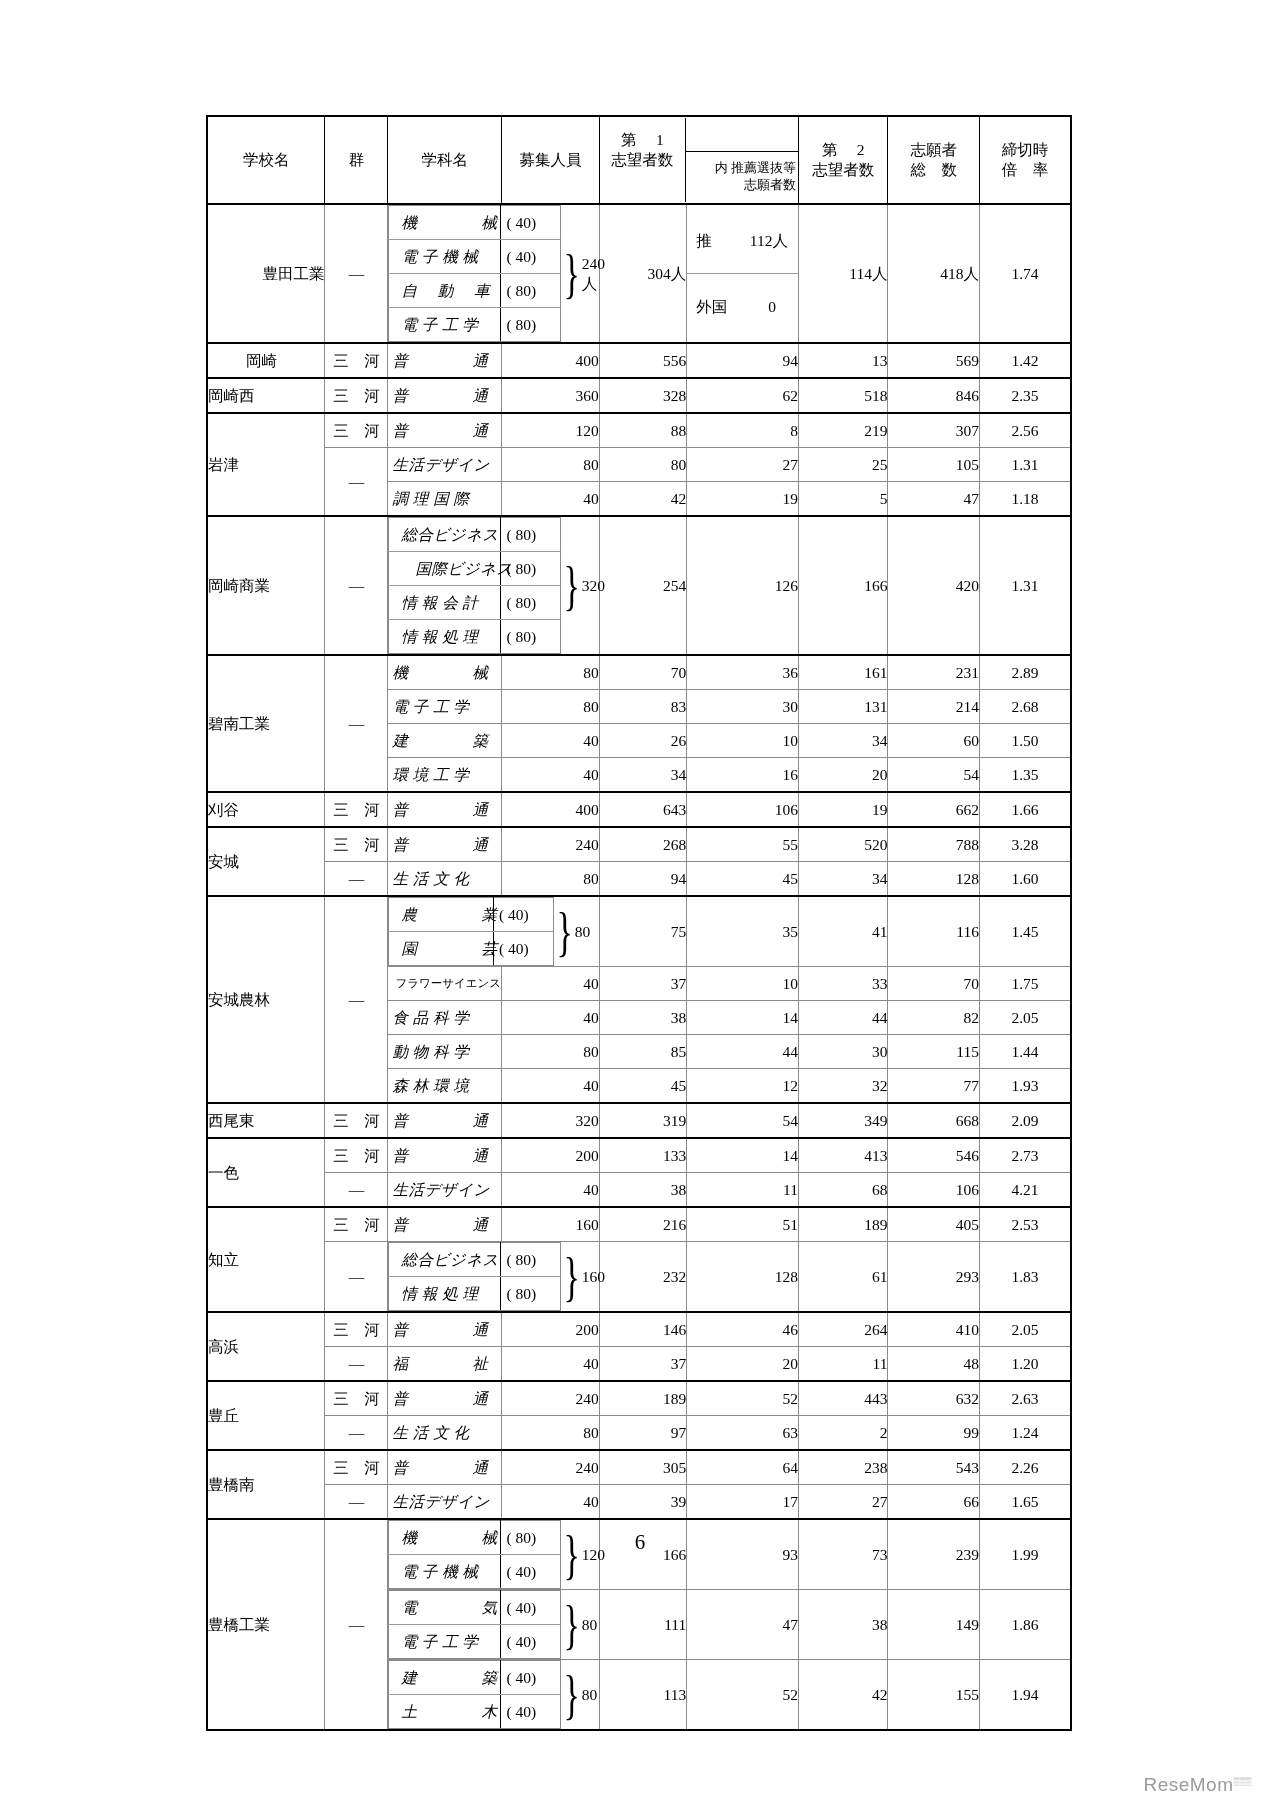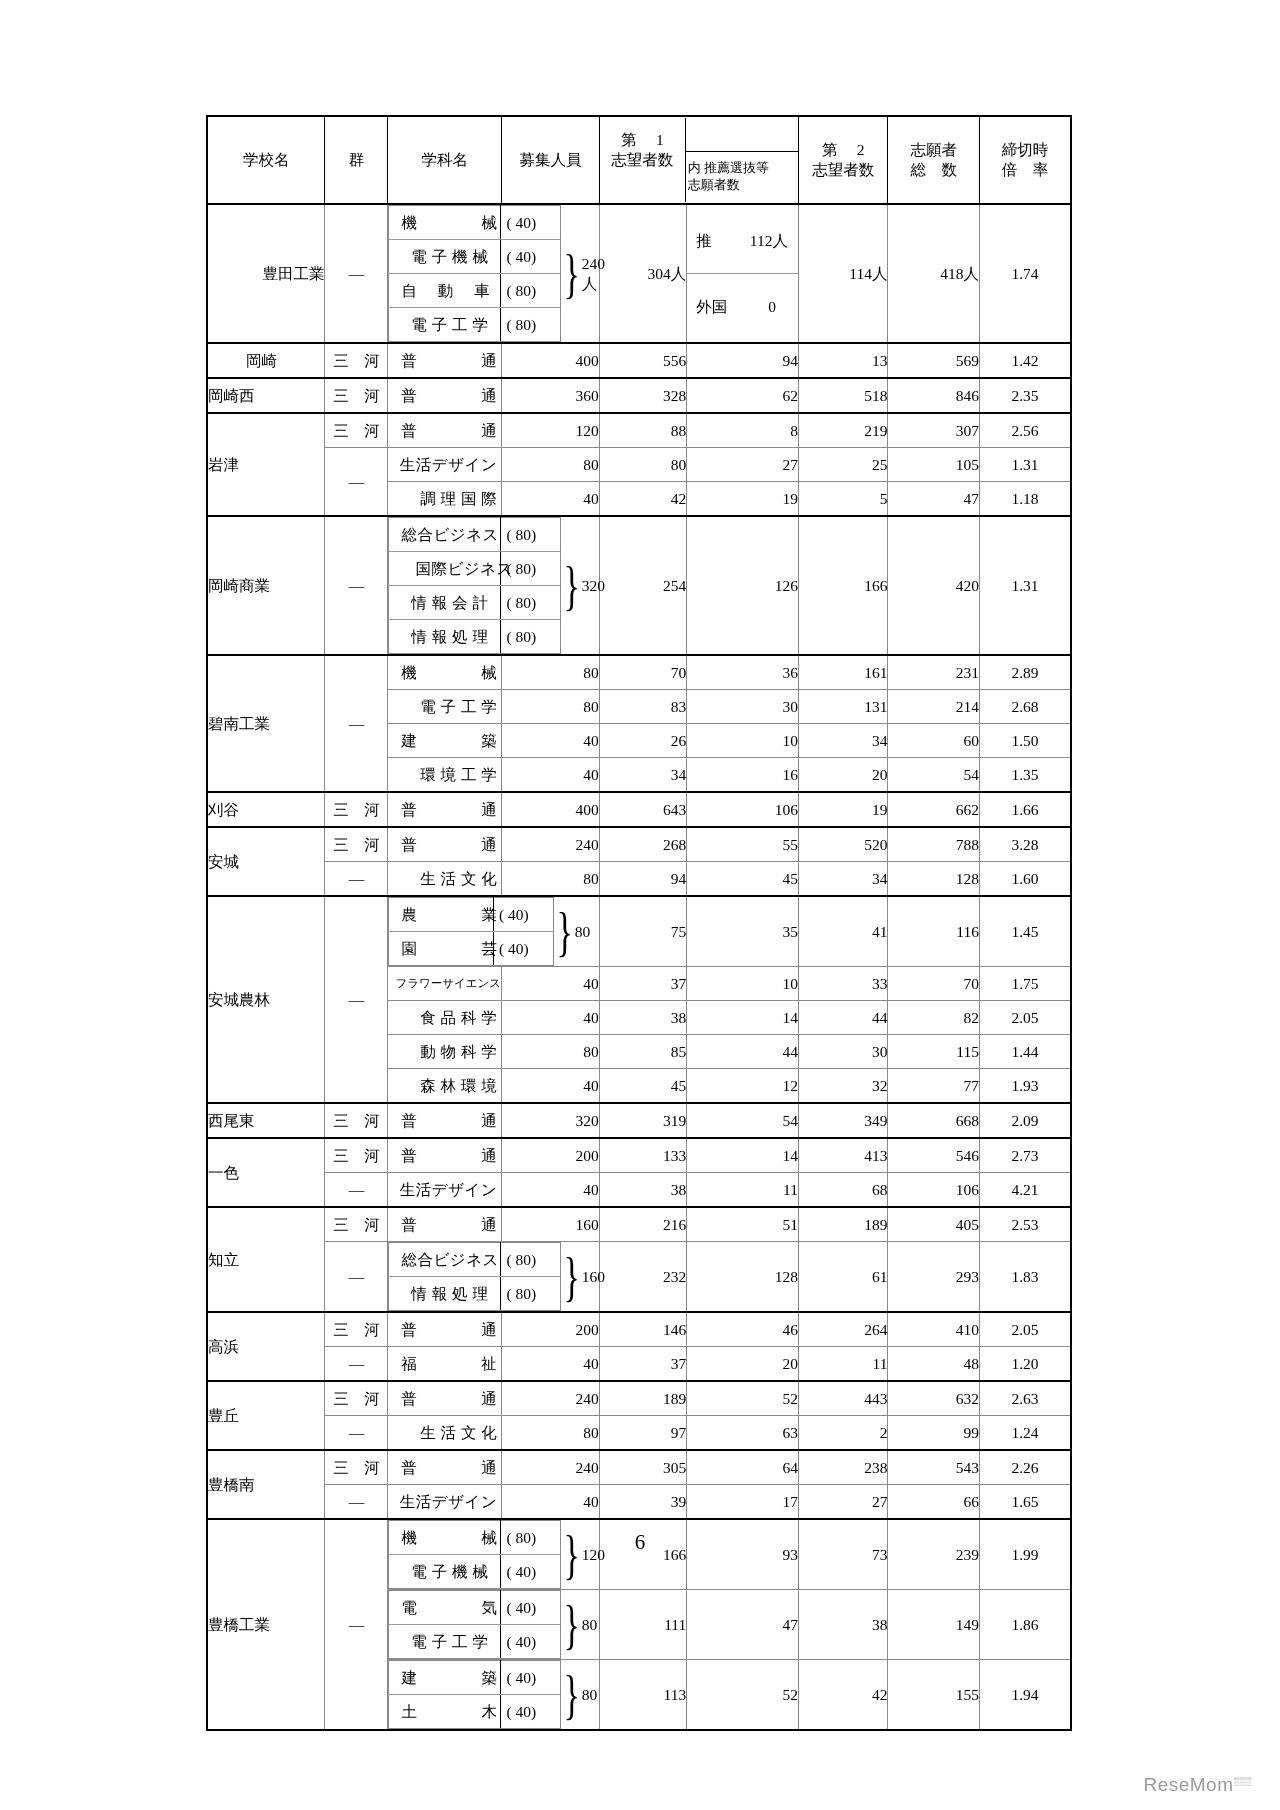--- a/index.html
+++ b/index.html
@@ -63,21 +63,21 @@
   col.c-first   { width: 86px; }
   col.c-rec     { width: 110px; }
   col.c-second  { width: 88px; }
   col.c-total   { width: 90px; }
   col.c-rate    { width: 90px; }
 
   .cell-c { text-align: center; }
   .cell-r { text-align: right; padding-right: 12px; }
   .cell-l { text-align: left; padding-left: 9px; }
   .rowgroup-top > td { border-top: 2px solid #000 !important; }
-  .jname-solid { display: block; text-align: right; padding: 0 4px; white-space: nowrap;}
+  .jname-solid { display: block; text-align: left; padding: 0 4px; white-space: nowrap; font-style: italic;}
   .tiny-kana { font-size: 11.5px; letter-spacing: 0; text-align: left; padding-left: 7px; display:block;}
 
   .sub-row td { border-top: 1px solid #b6b6b6; }
 
   .footer-page {
     position: absolute;
     left: 0;
     top: 1530px;
     width: 1280px;
     text-align: center;
@@ -134,21 +134,21 @@
             <td class="thick-bottom"><span>群</span></td>
             <td class="thick-bottom"><span>学科名</span></td>
             <td class="thick-bottom"><span>募集人員</span></td>
             <td class="thick-bottom" colspan="2" style="padding:0;">
               <div style="display:flex;height:84px;">
                 <div style="flex:0 0 86px;display:flex;flex-direction:column;justify-content:flex-start;align-items:center;padding-top:12px;border-right:1px solid #000;box-sizing:border-box;">
                   <div style="line-height:1.3;">第　 1</div>
                   <div style="line-height:1.3;">志望者数</div>
                 </div>
                 <div style="flex:1;display:flex;flex-direction:column;justify-content:flex-end;">
-                  <div style="border-top:1px solid #000;font-size:13px;line-height:1.35;padding:7px 2px 8px 2px;text-align:left;">
+                  <div style="border-top:1px solid #000;font-size:13px;line-height:1.35;padding:7px 2px 8px 2px;text-align:right;">
                     <div>内 推薦選抜等</div>
                     <div>志願者数</div>
                   </div>
                 </div>
               </div>
             </td>
             <td class="thick-bottom">
               <div style="line-height:1.3;">第　 2</div>
               <div style="line-height:1.3;">志望者数</div>
             </td>

